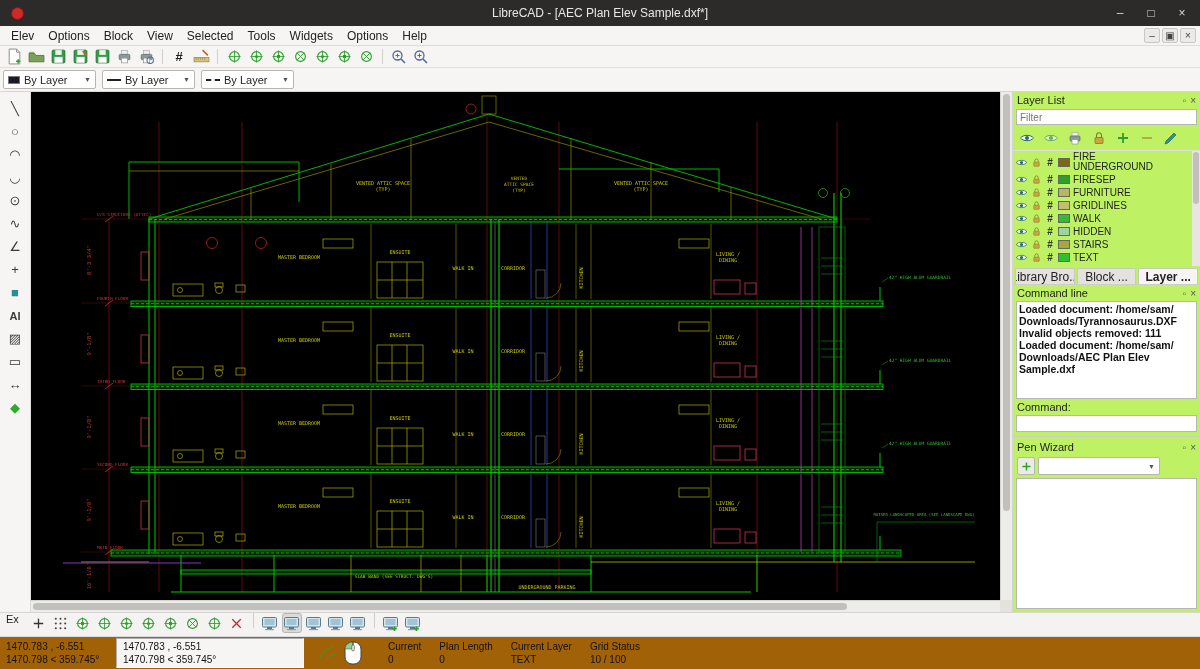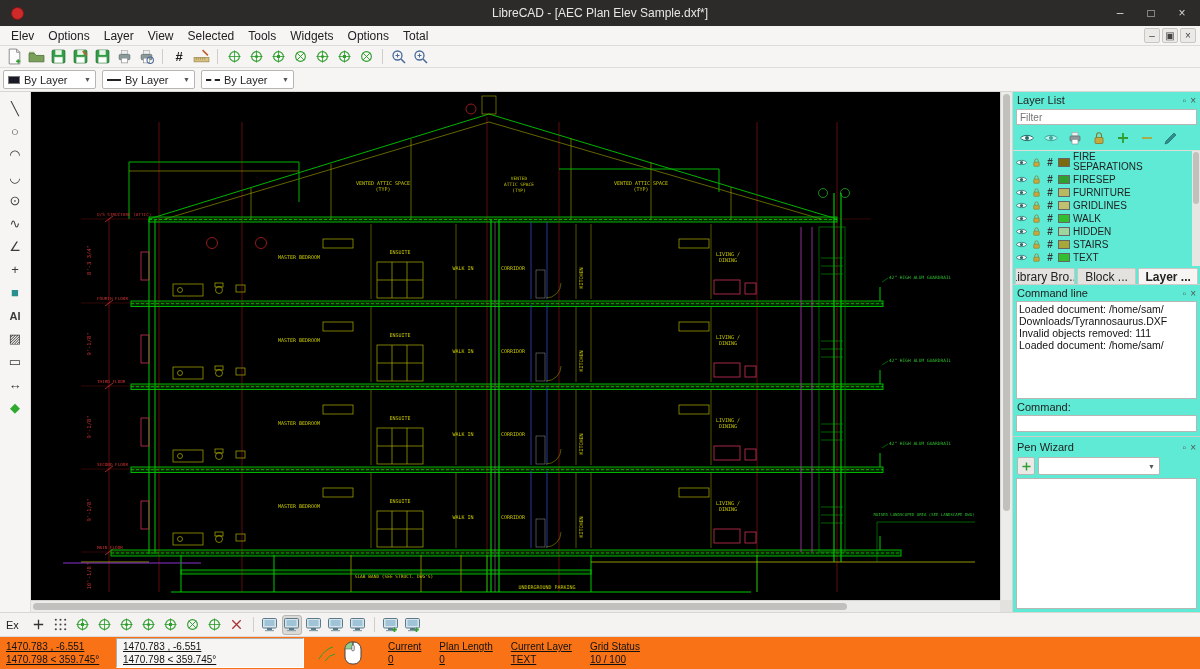--- a/index.html
+++ b/index.html
@@ -39,50 +39,50 @@
 
   .canvas-wrap { flex:1 1 auto; position:relative; background:#000; min-width:0; }
   .canvas-wrap svg.drawing { position:absolute; left:0; top:0; width:calc(100% - 12px); height:calc(100% - 12px); }
   .vscroll { position:absolute; right:0; top:0; bottom:12px; width:12px; background:#ececea; border-left:1px solid #d5d3d0; }
   .vscroll .thumb { position:absolute; top:2px; left:2px; right:2px; height:82%; background:#c2c0bd; border-radius:4px; }
   .hscroll { position:absolute; left:0; right:12px; bottom:0; height:12px; background:#ececea; border-top:1px solid #d5d3d0; }
   .hscroll .thumb { position:absolute; left:2px; top:2px; bottom:2px; width:84%; background:#c2c0bd; border-radius:4px; }
   .scorner { position:absolute; right:0; bottom:0; width:12px; height:12px; background:#e4e2df; }
 
   
-  .dock { width:188px; border-left:1px solid #d5d3d0; background:#5eead4; display:flex; flex-direction:column; font-size:11px; color:#222; flex:0 0 auto; }
+  .dock { width:188px; border-left:1px solid #d5d3d0; background:#bef264; display:flex; flex-direction:column; font-size:11px; color:#222; flex:0 0 auto; }
   .dock-header { height:16px; display:flex; align-items:center; padding:0 4px; flex:0 0 auto; }
   .dock-hbtns { margin-left:auto; display:flex; gap:4px; color:#555; font-size:10px; }
   .filter-input { margin:1px 3px; height:16px; border:1px solid #b8b6b3; font-size:10px; padding:0 3px; background:#fff; font-family:"Liberation Sans",sans-serif; }
   .layer-tools { display:flex; align-items:center; gap:4px; padding:2px 4px; border-bottom:1px solid #e0dedb; flex:0 0 auto; }
   .layer-rows { height:115px; overflow:hidden; position:relative; flex:0 0 auto; }
   .lrow { display:flex; align-items:center; gap:3px; padding:0 2px; height:13px; font-size:10px; }
   .lrow.tall { height:22px; }
   .lrow .lname { line-height:10px; width:78px; }
   .lswatch { width:12px; height:9px; border:1px solid #666; flex:0 0 auto; }
   .lhash { font-weight:bold; color:#333; font-size:10px; width:10px; text-align:center; }
   .lscroll { position:absolute; right:0; top:0; bottom:0; width:8px; background:#e8e6e3; }
   .lscroll .thumb { position:absolute; top:1px; left:1px; right:1px; height:45%; background:#c2c0bd; border-radius:3px; }
   .dock-tabs { display:flex; gap:2px; padding:2px 2px 0; border-bottom:1px solid #cfcdca; flex:0 0 auto; }
   .dtab { flex:1; height:16px; background:#e4e2df; border:1px solid #c9c7c4; border-bottom:none; border-radius:2px 2px 0 0; font-size:12px; display:flex; align-items:center; justify-content:center; white-space:nowrap; overflow:hidden; }
   .dtab.active { background:#f6f5f3; font-weight:bold; }
-  .cmd-output { height:98px; background:#fff; border:1px solid #b8b6b3; margin:0 3px; font-size:10.5px; line-height:12px; padding:1px 2px; color:#111; overflow:hidden; overflow-wrap:anywhere; flex:0 0 auto; }
+  .cmd-output { height:98px; background:#fff; border:1px solid #b8b6b3; margin:0 3px; font-size:10.5px; line-height:12px; padding:1px 2px; color:#111; overflow:hidden; overflow-wrap:anywhere; flex:0 0 auto;font-weight:bold; }
   .cmd-label { padding:2px 4px; flex:0 0 auto; }
   .cmd-input { height:17px; margin:0 3px 2px; border:1px solid #b8b6b3; background:#fff; flex:0 0 auto; }
   .pw-controls { display:flex; gap:3px; padding:2px 4px; align-items:center; flex:0 0 auto; }
   .pw-btn { width:18px; height:18px; border:1px solid #b8b6b3; background:#eceae7; border-radius:2px; display:flex; align-items:center; justify-content:center; }
   .pw-combo { width:122px; height:18px; background:#fff; border:1px solid #b8b6b3; border-radius:2px; display:flex; align-items:center; padding:0 4px; }
   .pw-combo .arrow { margin-left:auto; font-size:7px; color:#555; }
   .pw-box { flex:1 1 auto; margin:1px 3px 3px; background:#fff; border:1px solid #b8b6b3; }
   .dock-sep { height:1px; background:#cfcdca; margin:2px 0; flex:0 0 auto; }
 
   
-  .bottombar { height:24px; background:#f4f3f1; border-top:1px solid #d8d6d3; display:flex; align-items:center; padding-left:6px; gap:2px; flex:0 0 auto; }
+  .bottombar { height:24px; background:#f4f3f1; border-top:1px solid #d8d6d3; display:flex; padding-left:6px; gap:2px; flex:0 0 auto; }
   .ex-label { font-size:11px; color:#222; margin-right:8px; }
-  .statusbar { height:33px; background:#f97316; border-top:1px solid #dedcd9; display:flex; align-items:stretch; font-size:10px; color:#111; flex:0 0 auto;text-decoration:underline; }
+  .statusbar { height:33px; background:#a16207; border-top:1px solid #dedcd9; display:flex; align-items:stretch; font-size:10px; color:#111; flex:0 0 auto; }
   .coord { display:flex; flex-direction:column; justify-content:center; padding:0 6px; line-height:13px; white-space:nowrap; }
   .coord.plain { width:115px; }
   .coord.sunken { width:188px; margin:1px; background:#f6f5f3; border:1px solid; border-color:#b0aeab #ffffff #ffffff #b0aeab; }
   .mousebox { display:flex; align-items:center; padding:0 10px; }
   .sfield { display:flex; flex-direction:column; justify-content:center; padding:0 9px; line-height:13px; white-space:nowrap; }
 
   
   .grid { stroke:#8a1010; stroke-width:.7; fill:none; }
   .lvl { stroke:#6a0c0c; stroke-width:.5; fill:none; }
   .tick { stroke:#cc3333; stroke-width:.8; fill:none; }
@@ -217,27 +217,27 @@
     <span class="winbtns">
       <span class="wbtn">–</span>
       <span class="wbtn">□</span>
       <span class="wbtn">×</span>
     </span>
   </div>
 
   <div class="menubar">
     <span class="menu-item">Elev</span>
     <span class="menu-item">Options</span>
-    <span class="menu-item">Layer</span>
+    <span class="menu-item">Block</span>
     <span class="menu-item">View</span>
     <span class="menu-item">Selected</span>
     <span class="menu-item">Tools</span>
     <span class="menu-item">Widgets</span>
     <span class="menu-item">Options</span>
-    <span class="menu-item">Total</span>
+    <span class="menu-item">Help</span>
     <span class="mdi-btns">
       <span class="mdi-btn">–</span>
       <span class="mdi-btn">▣</span>
       <span class="mdi-btn">×</span>
     </span>
   </div>
 
   <div class="toolbar1">
     <span class="tbtn">
         <svg width="17" height="17" viewBox="0 0 16 16">
@@ -551,21 +551,21 @@
       <div class="layer-rows">
         <div class="lrow tall">
           <svg width="13" height="13" viewBox="0 0 16 16">
               <use href="#i-eye"></use>
             </svg>
           <svg width="11" height="11" viewBox="0 0 16 16">
               <use href="#i-lock"></use>
             </svg>
           <span class="lhash">#</span>
           <span class="lswatch" style="background: rgb(122, 106, 16);"></span>
-          <span class="lname">FIRE SEPARATIONS</span>
+          <span class="lname">FIRE UNDERGROUND</span>
         </div>
         <div class="lrow">
           <svg width="13" height="13" viewBox="0 0 16 16">
               <use href="#i-eye"></use>
             </svg>
           <svg width="11" height="11" viewBox="0 0 16 16">
               <use href="#i-lock"></use>
             </svg>
           <span class="lhash">#</span>
           <span class="lswatch" style="background: rgb(47, 158, 47);"></span>
@@ -653,20 +653,21 @@
         <span class="dock-hbtns">
           <span>▫</span>
           <span>×</span>
         </span>
       </div>
       <div class="cmd-output">
         <div>Loaded document: /home/sam/</div>
         <div>Downloads/Tyrannosaurus.DXF</div>
         <div>Invalid objects removed: 111</div>
         <div>Loaded document: /home/sam/</div>
+        <div>Downloads/AEC Plan Elev Sample.dxf</div>
       </div>
       <div class="cmd-label">Command:</div>
       <input class="cmd-input" style="">
 
       <div class="dock-sep"></div>
       <div class="dock-header">
         <span>Pen Wizard</span>
         <span class="dock-hbtns">
           <span>▫</span>
           <span>×</span>

